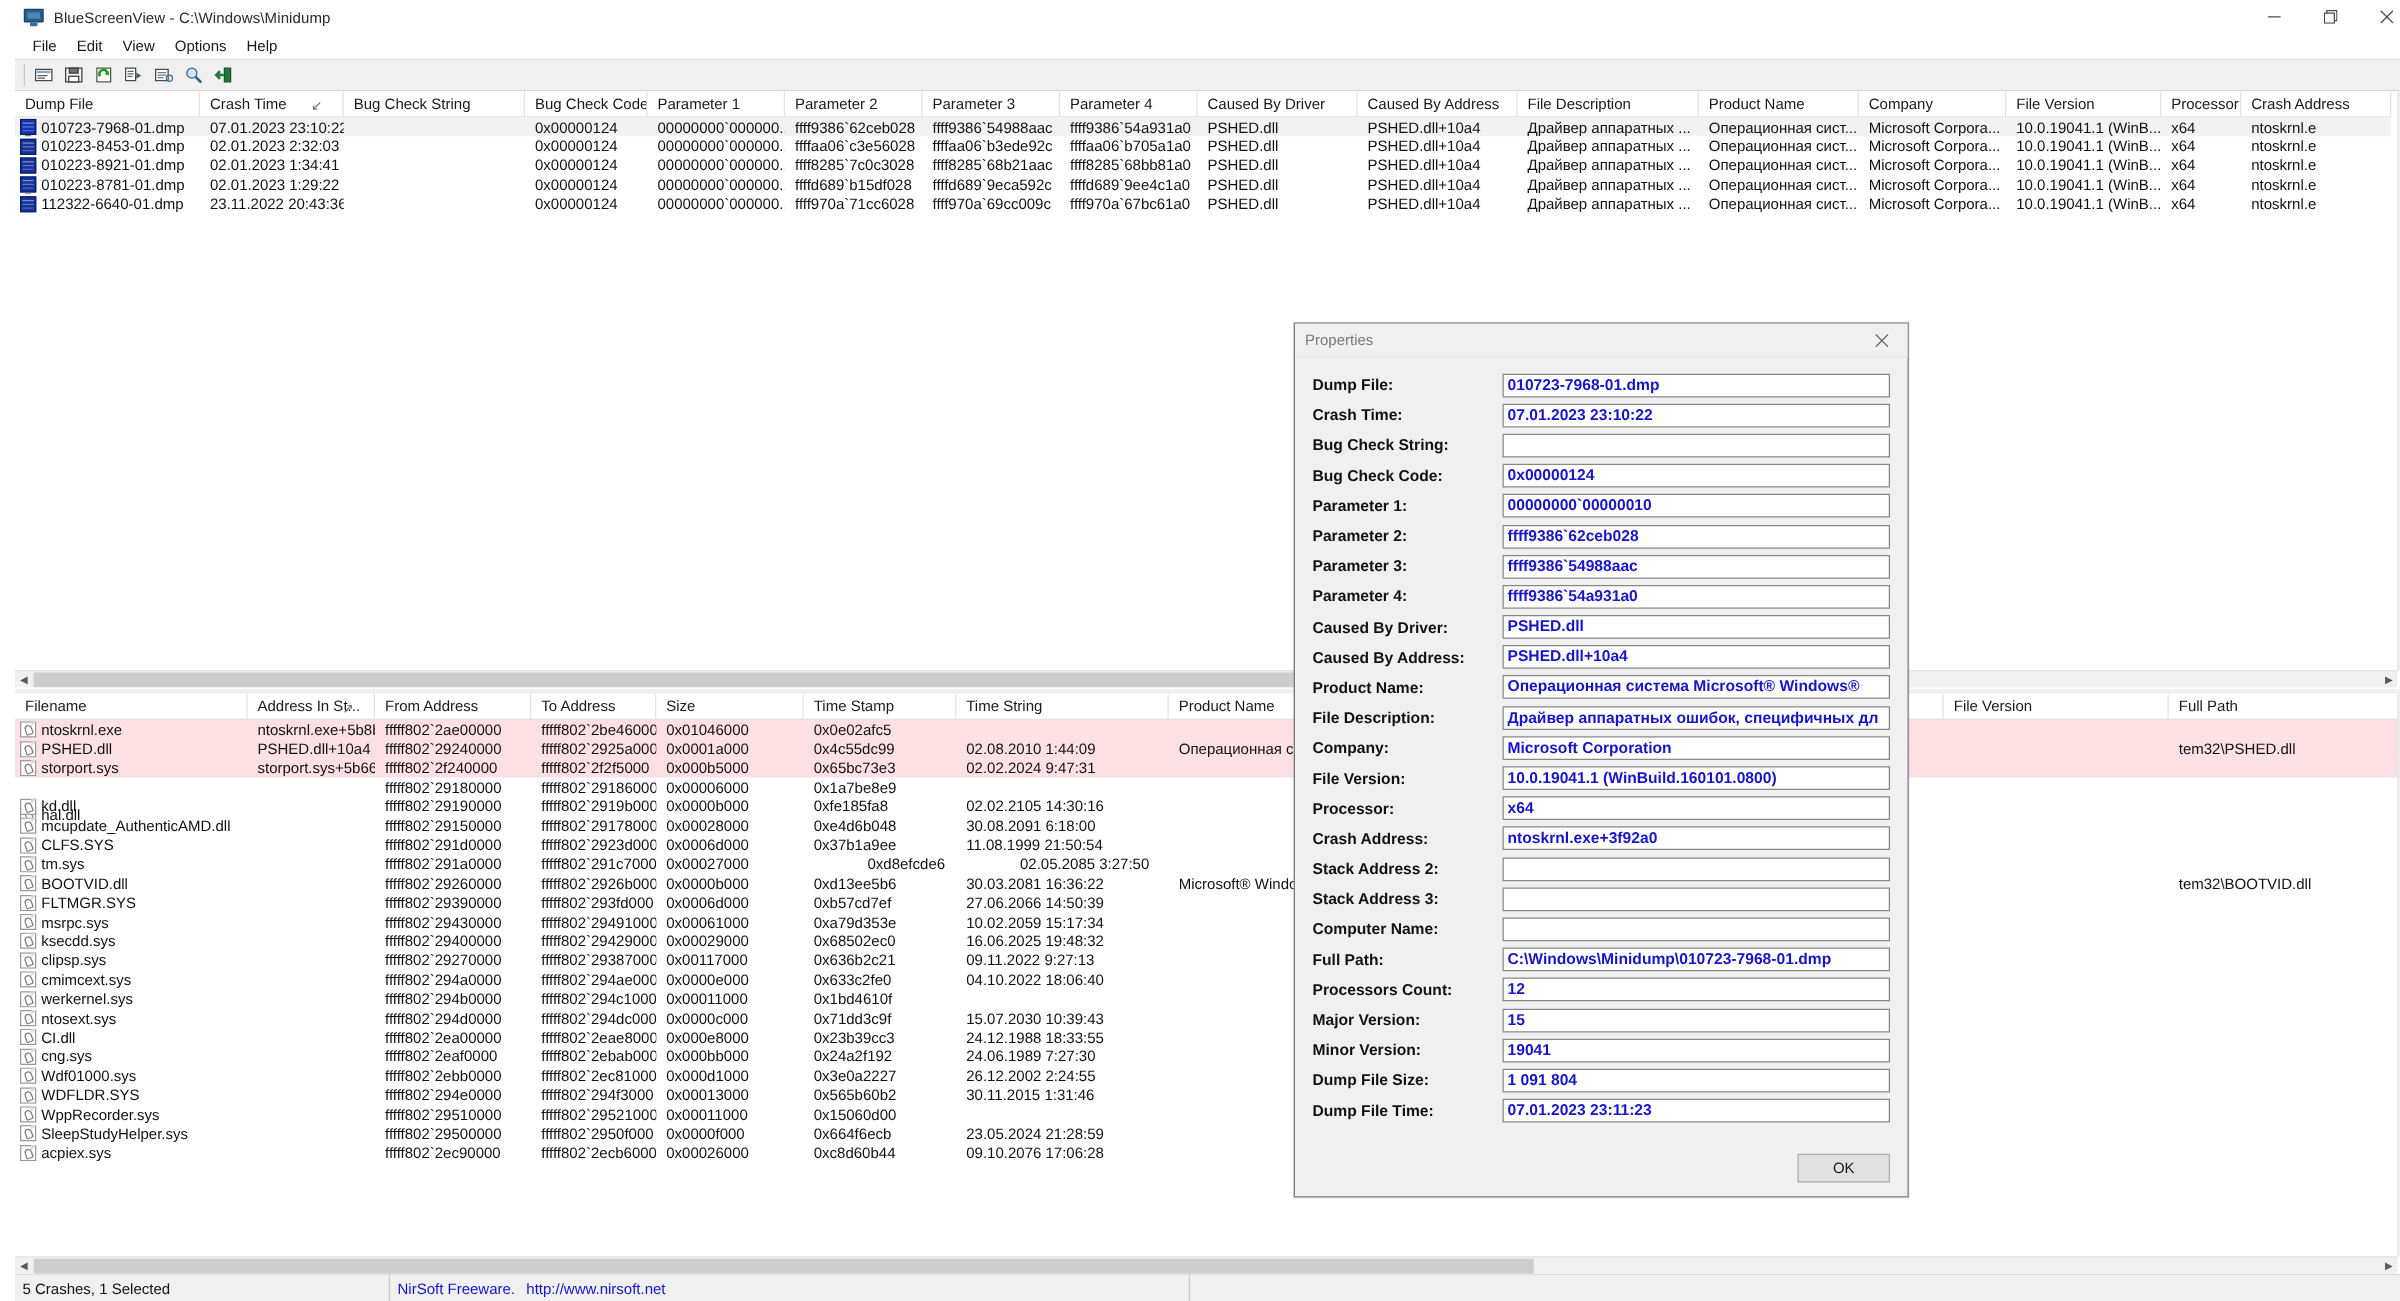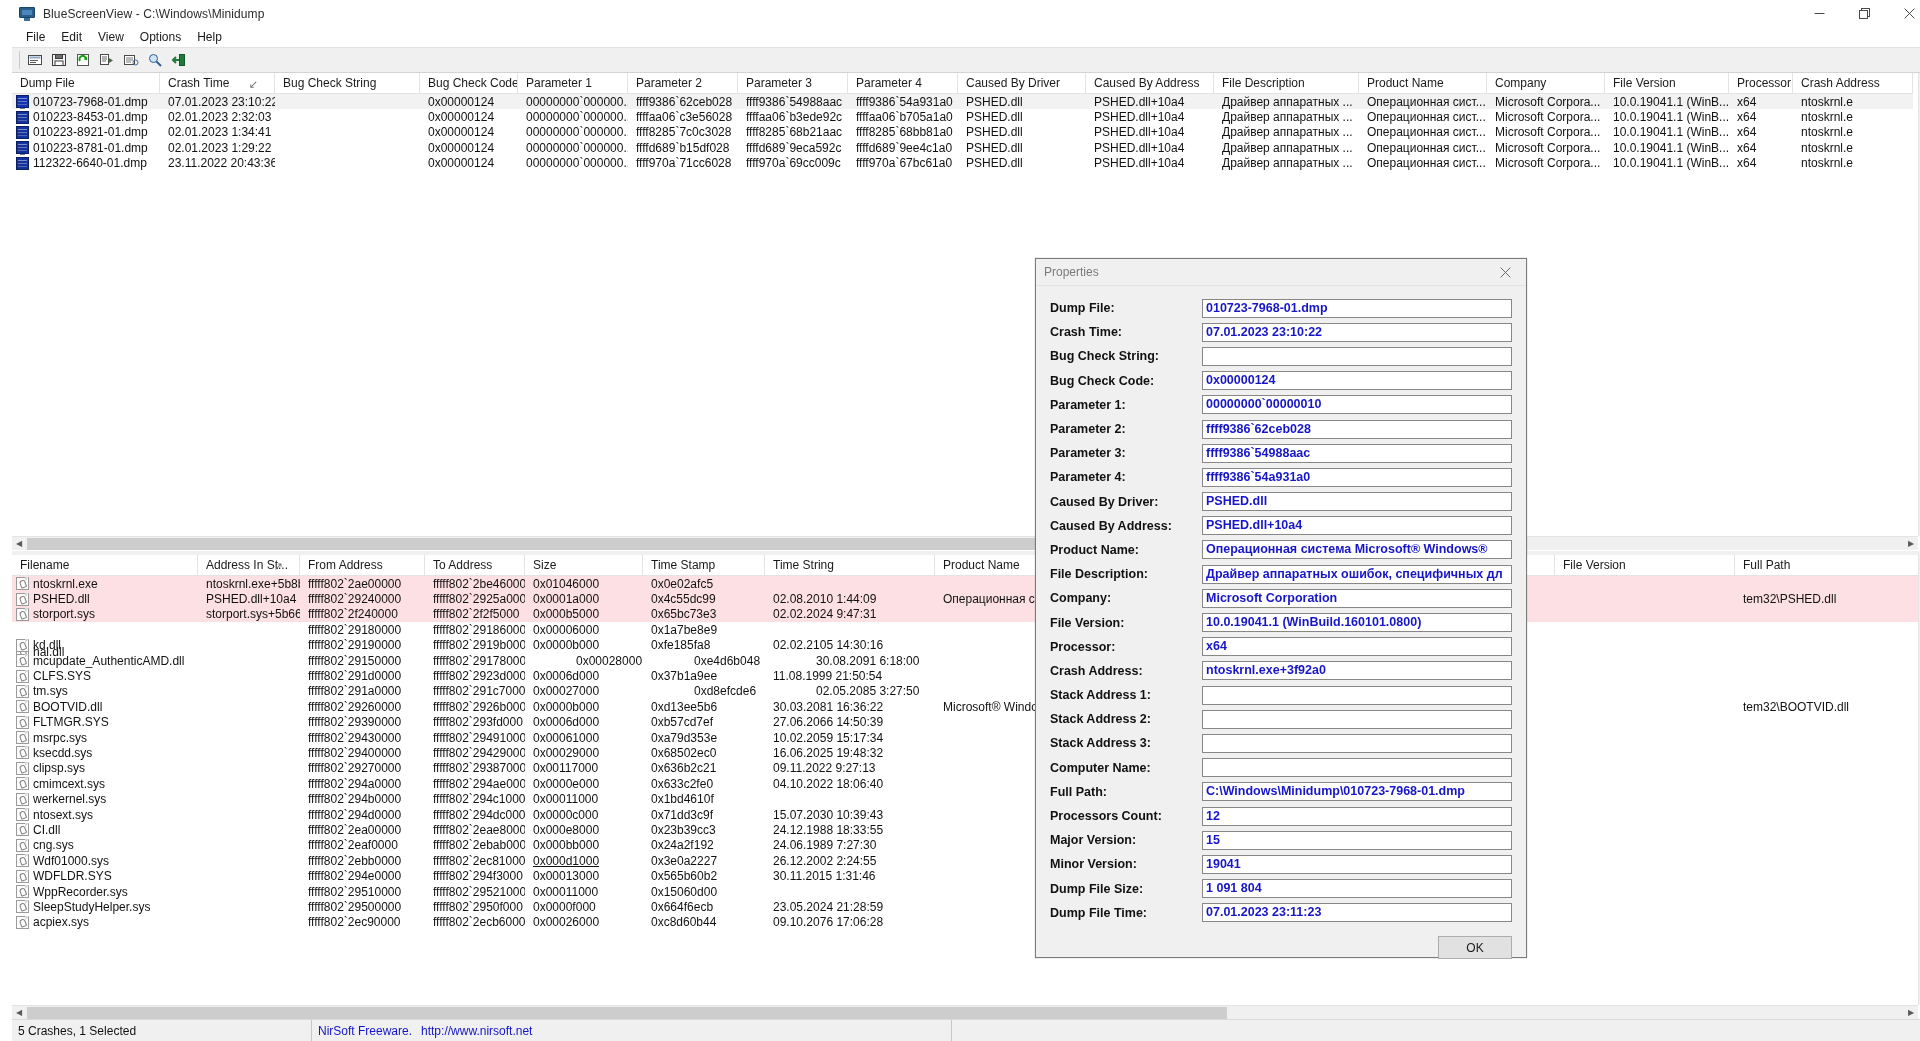--- a/index.html
+++ b/index.html
@@ -597,21 +597,21 @@
               <div class="row">
                 <div class="cell with-icon" style="width: 186px;">
                   <span class="ico ico-file">
                     <span class="clip"></span>
                   </span>
                   <span>mcupdate_AuthenticAMD.dll</span>
                 </div>
                 <div class="cell" style="width: 102px;"></div>
                 <div class="cell" style="width: 125px;">fffff802`29150000</div>
                 <div class="cell" style="width: 100px;">fffff802`29178000</div>
-                <div class="cell" style="width: 118px; margin-left: 43px;">0x00028000</div>
+                <div class="cell" style="width: 118px;">0x00028000</div>
                 <div class="cell" style="width: 122px;">0xe4d6b048</div>
                 <div class="cell" style="width: 170px;">30.08.2091 6:18:00</div>
                 <div class="cell" style="width: 220px;"></div>
                 <div class="cell" style="width: 220px;"></div>
                 <div class="cell" style="width: 180px;"></div>
                 <div class="cell" style="width: 180px;"></div>
                 <div class="cell" style="width: 300px;"></div>
               </div>
               <div class="row">
                 <div class="cell with-icon" style="width: 186px;">
@@ -844,21 +844,21 @@
               <div class="row">
                 <div class="cell with-icon" style="width: 186px;">
                   <span class="ico ico-file">
                     <span class="clip"></span>
                   </span>
                   <span>Wdf01000.sys</span>
                 </div>
                 <div class="cell" style="width: 102px;"></div>
                 <div class="cell" style="width: 125px;">fffff802`2ebb0000</div>
                 <div class="cell" style="width: 100px;">fffff802`2ec81000</div>
-                <div class="cell" style="width: 118px; text-decoration: underline;">0x000d1000</div>
+                <div class="cell" style="width: 118px;">0x000d1000</div>
                 <div class="cell" style="width: 122px;">0x3e0a2227</div>
                 <div class="cell" style="width: 170px;">26.12.2002 2:24:55</div>
                 <div class="cell" style="width: 220px;"></div>
                 <div class="cell" style="width: 220px;"></div>
                 <div class="cell" style="width: 180px;"></div>
                 <div class="cell" style="width: 180px;"></div>
                 <div class="cell" style="width: 300px;"></div>
               </div>
               <div class="row">
                 <div class="cell with-icon" style="width: 186px;">
@@ -1029,24 +1029,20 @@
         </div>
         <div class="frow">
           <div class="flabel">Processor:</div>
           <div class="fval">x64</div>
         </div>
         <div class="frow">
           <div class="flabel">Crash Address:</div>
           <div class="fval">ntoskrnl.exe+3f92a0</div>
         </div>
         <div class="frow">
-          <div class="flabel">Stack Address 1:</div>
-          <div class="fval"></div>
-        </div>
-        <div class="frow">
           <div class="flabel">Stack Address 2:</div>
           <div class="fval"></div>
         </div>
         <div class="frow">
           <div class="flabel">Stack Address 3:</div>
           <div class="fval"></div>
         </div>
         <div class="frow">
           <div class="flabel">Computer Name:</div>
           <div class="fval"></div>

